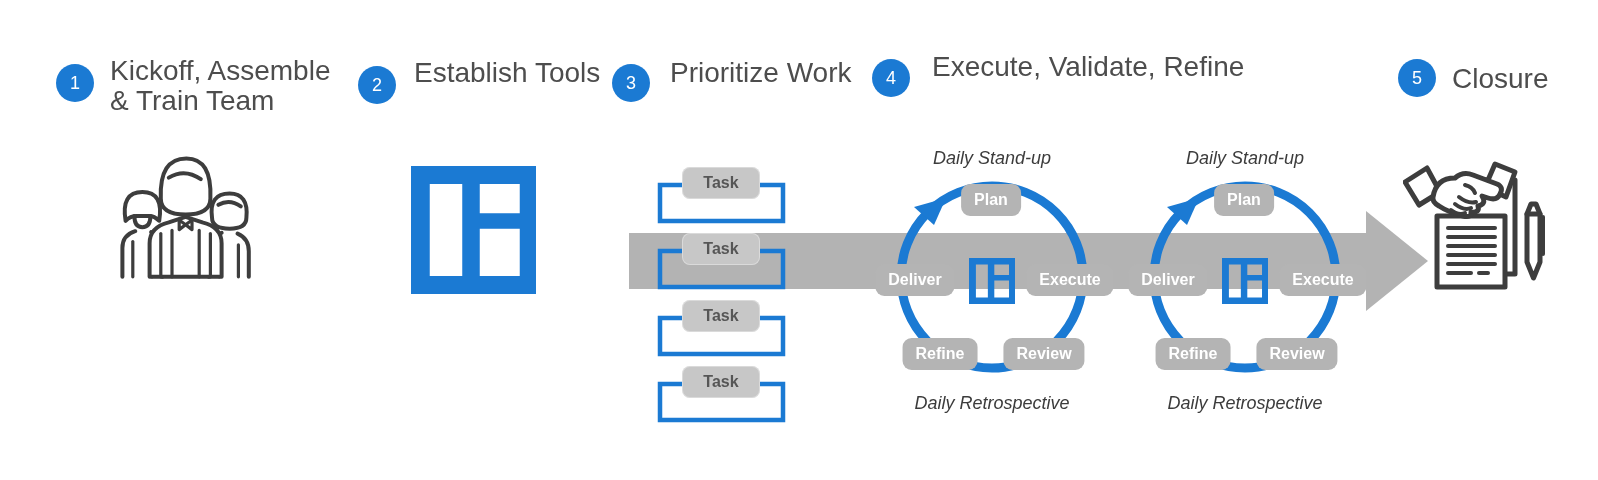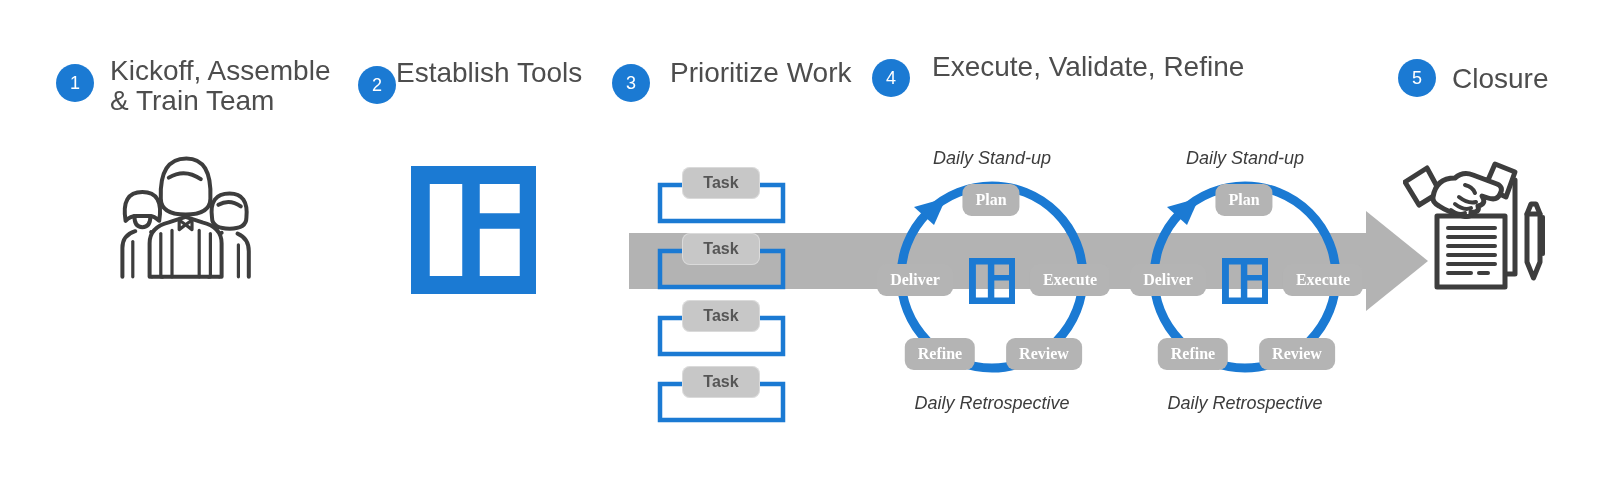--- a/index.html
+++ b/index.html
@@ -49,21 +49,21 @@
   
   .cycle{position:absolute;top:147px;width:260px;height:260px;z-index:3;}
   .ring{position:absolute;left:0;top:0;}
   .ring circle{fill:none;stroke:var(--accent-blue);stroke-width:9px;}
   .ring polygon{fill:var(--accent-blue);}
   .cboard{position:absolute;left:107px;top:111px;}
   .cboard path{fill:var(--accent-blue);fill-rule:evenodd;}
   .cbadge{
     position:absolute;transform:translate(-50%,-50%);
     background:var(--cycle-badge-gray);color:#fff;font-weight:bold;
-    font-size:16px;line-height:18px;padding:7px 13px;border-radius:9px;white-space:nowrap;font-family:Liberation Serif, serif;
+    font-size:16px;line-height:18px;padding:7px 13px;border-radius:9px;white-space:nowrap;
   }
   .ilabel{
     position:absolute;width:260px;text-align:center;
     font-style:italic;font-size:18px;color:var(--italic-text);
   }
   .ilabel.top{top:1px;}
   .ilabel.bottom{top:246px;}
 
   
   .boardfill path{fill:var(--accent-blue);fill-rule:evenodd;}
@@ -86,21 +86,21 @@
   <div class="snum" style="left:56px;top:64px">1</div>
   <div class="snum" style="left:358px;top:66px">2</div>
   <div class="snum" style="left:612px;top:64px">3</div>
   <div class="snum" style="left:872px;top:59px">4</div>
   <div class="snum" style="left:1398px;top:59px">5</div>
 
   <div class="slabel" style="left:110px;top:56px">
     <div>Kickoff, Assemble</div>
     <div>&amp; Train Team</div>
   </div>
-  <div class="slabel" style="left:396px;top:58px">
+  <div class="slabel" style="left:414px;top:58px">
     <div>Establish Tools</div>
   </div>
   <div class="slabel" style="left:670px;top:58px">
     <div>Prioritize Work</div>
   </div>
   <div class="slabel" style="left:932px;top:52px">
     <div>Execute, Validate, Refine</div>
   </div>
   <div class="slabel" style="left:1452px;top:64px">
     <div>Closure</div>

